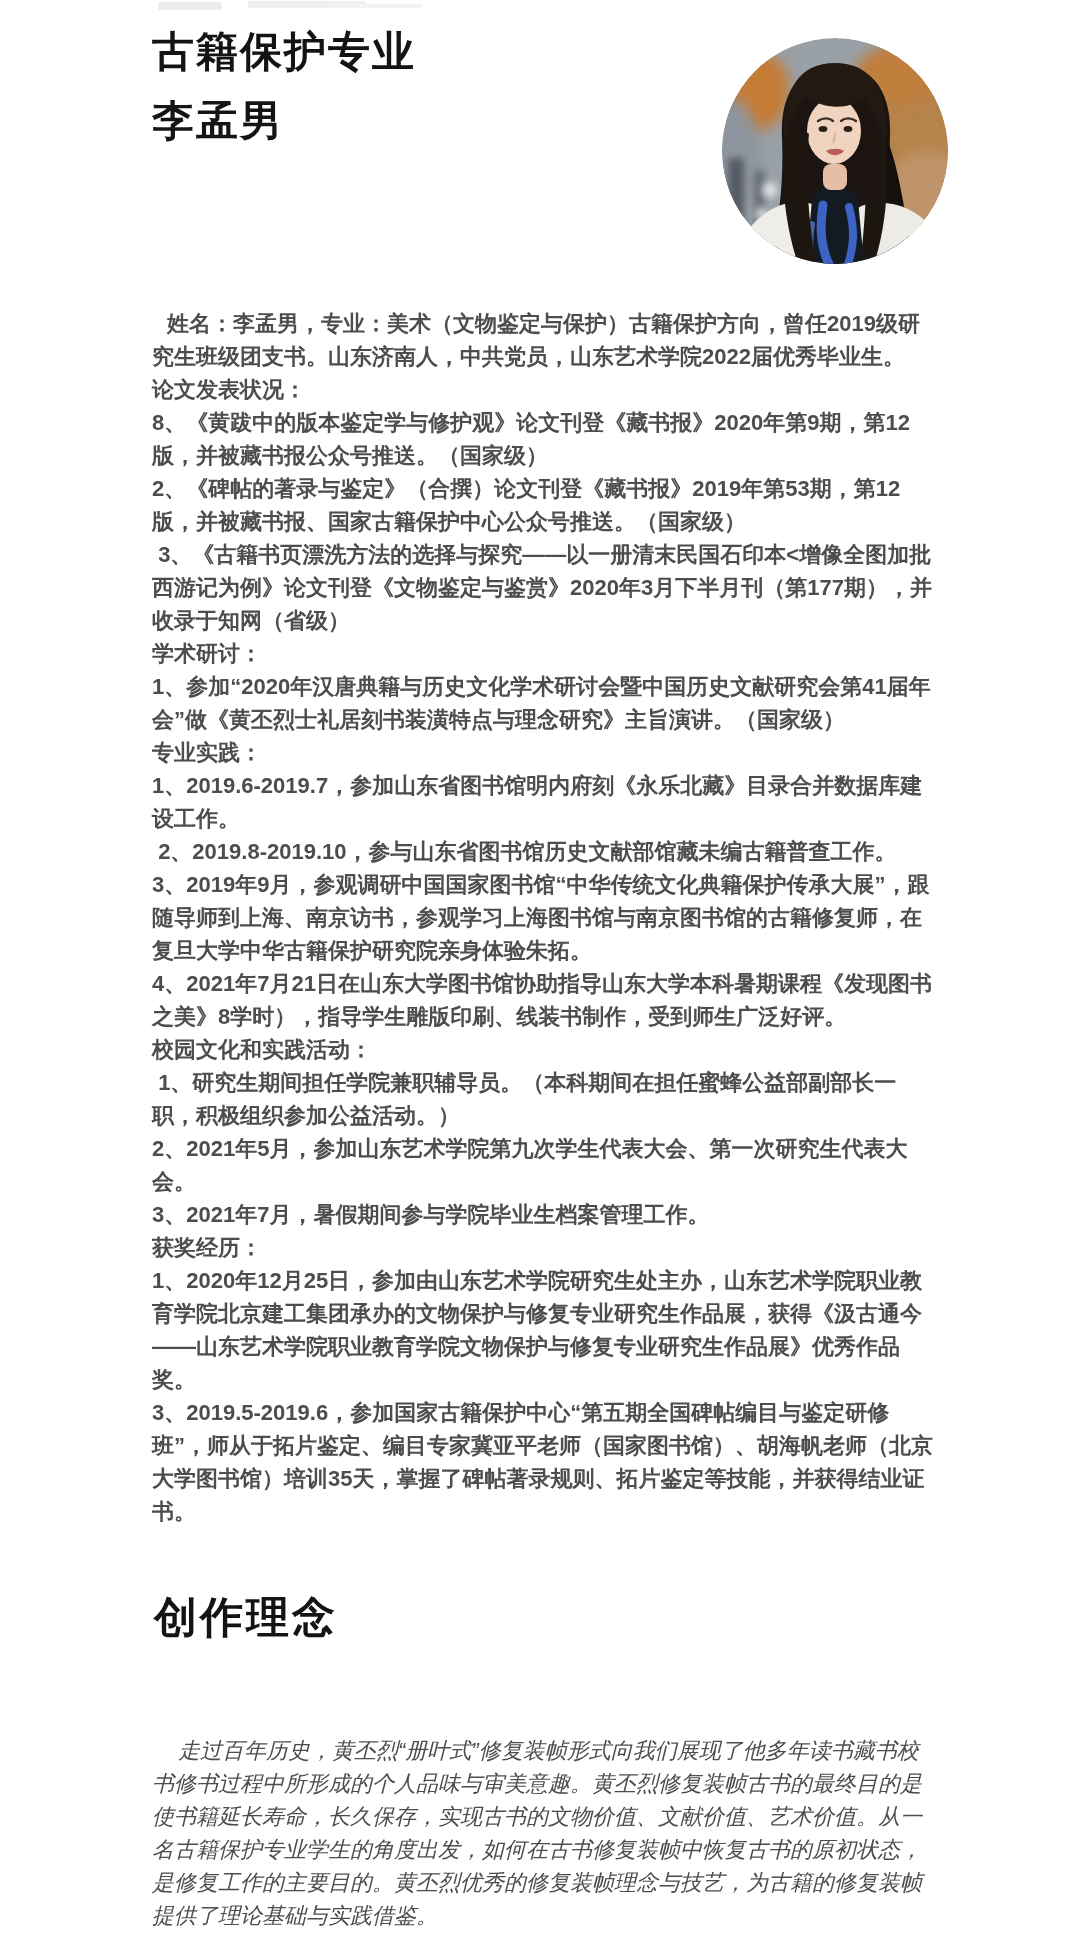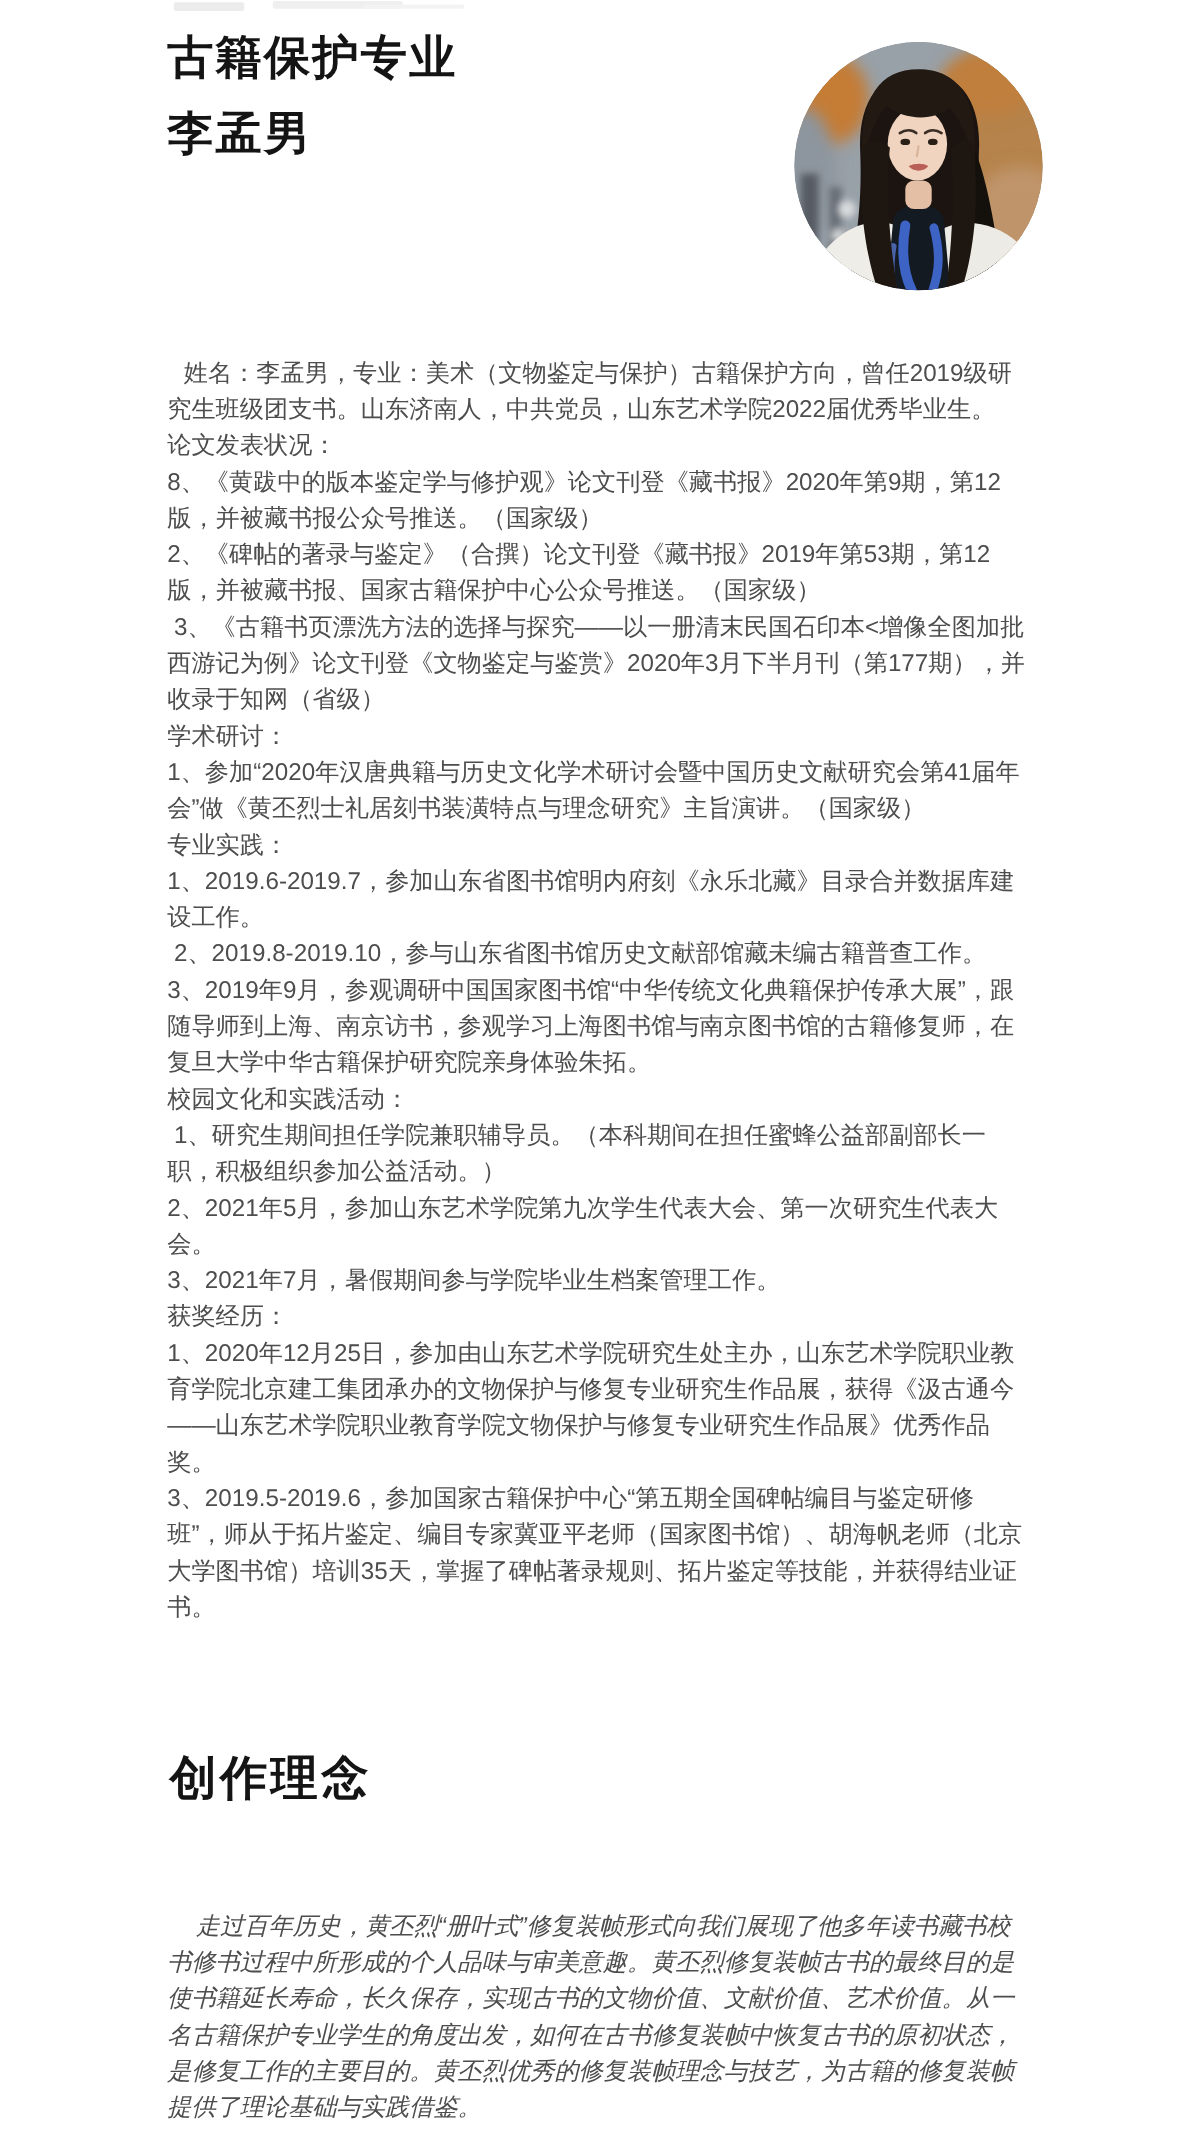--- a/index.html
+++ b/index.html
@@ -22,21 +22,21 @@
     font-size:42px;font-weight:700;letter-spacing:2px;
     color:var(--heading-text);line-height:1.15;
   }
   .h1.major{top:28px;}
   .h1.name{top:97px;}
   .photo{
     position:absolute;left:722px;top:38px;width:226px;height:226px;
     border-radius:50%;overflow:hidden;
   }
   .photo svg{display:block;width:226px;height:226px;}
-  .profile{position:absolute;left:152px;top:322px;width:782px;}
+  .profile{position:absolute;left:152px;top:307px;width:782px;font-weight:bold;}
   .para{
     font-size:22px;line-height:33px;color:var(--body-text);
     white-space:pre-wrap;word-break:break-all;letter-spacing:0px;
   }
   .para.first{text-indent:15px;}
   .h2{
     position:absolute;left:154px;top:1594px;
     font-size:43px;font-weight:600;letter-spacing:3px;
     color:var(--heading-text);line-height:1.1;
   }
@@ -117,20 +117,21 @@
     <div class="para">论文发表状况：</div>
     <div class="para">8、《黄跋中的版本鉴定学与修护观》论文刊登《藏书报》2020年第9期，第12版，并被藏书报公众号推送。（国家级）</div>
     <div class="para">2、《碑帖的著录与鉴定》（合撰）论文刊登《藏书报》2019年第53期，第12版，并被藏书报、国家古籍保护中心公众号推送。（国家级）</div>
     <div class="para"> 3、《古籍书页漂洗方法的选择与探究——以一册清末民国石印本&lt;增像全图加批西游记为例》论文刊登《文物鉴定与鉴赏》2020年3月下半月刊（第177期），并收录于知网（省级）</div>
     <div class="para">学术研讨：</div>
     <div class="para">1、参加“2020年汉唐典籍与历史文化学术研讨会暨中国历史文献研究会第41届年会”做《黄丕烈士礼居刻书装潢特点与理念研究》主旨演讲。（国家级）</div>
     <div class="para">专业实践：</div>
     <div class="para">1、2019.6-2019.7，参加山东省图书馆明内府刻《永乐北藏》目录合并数据库建设工作。</div>
     <div class="para"> 2、2019.8-2019.10，参与山东省图书馆历史文献部馆藏未编古籍普查工作。</div>
     <div class="para">3、2019年9月，参观调研中国国家图书馆“中华传统文化典籍保护传承大展”，跟随导师到上海、南京访书，参观学习上海图书馆与南京图书馆的古籍修复师，在复旦大学中华古籍保护研究院亲身体验朱拓。</div>
+    <div class="para">4、2021年7月21日在山东大学图书馆协助指导山东大学本科暑期课程《发现图书之美》8学时），指导学生雕版印刷、线装书制作，受到师生广泛好评。</div>
     <div class="para">校园文化和实践活动：</div>
     <div class="para"> 1、研究生期间担任学院兼职辅导员。（本科期间在担任蜜蜂公益部副部长一职，积极组织参加公益活动。）</div>
     <div class="para">2、2021年5月，参加山东艺术学院第九次学生代表大会、第一次研究生代表大会。</div>
     <div class="para">3、2021年7月，暑假期间参与学院毕业生档案管理工作。</div>
     <div class="para">获奖经历：</div>
     <div class="para">1、2020年12月25日，参加由山东艺术学院研究生处主办，山东艺术学院职业教育学院北京建工集团承办的文物保护与修复专业研究生作品展，获得《汲古通今——山东艺术学院职业教育学院文物保护与修复专业研究生作品展》优秀作品奖。</div>
     <div class="para">3、2019.5-2019.6，参加国家古籍保护中心“第五期全国碑帖编目与鉴定研修班”，师从于拓片鉴定、编目专家冀亚平老师（国家图书馆）、胡海帆老师（北京大学图书馆）培训35天，掌握了碑帖著录规则、拓片鉴定等技能，并获得结业证书。</div>
   </div>
 
   <div class="h2">创作理念</div>

